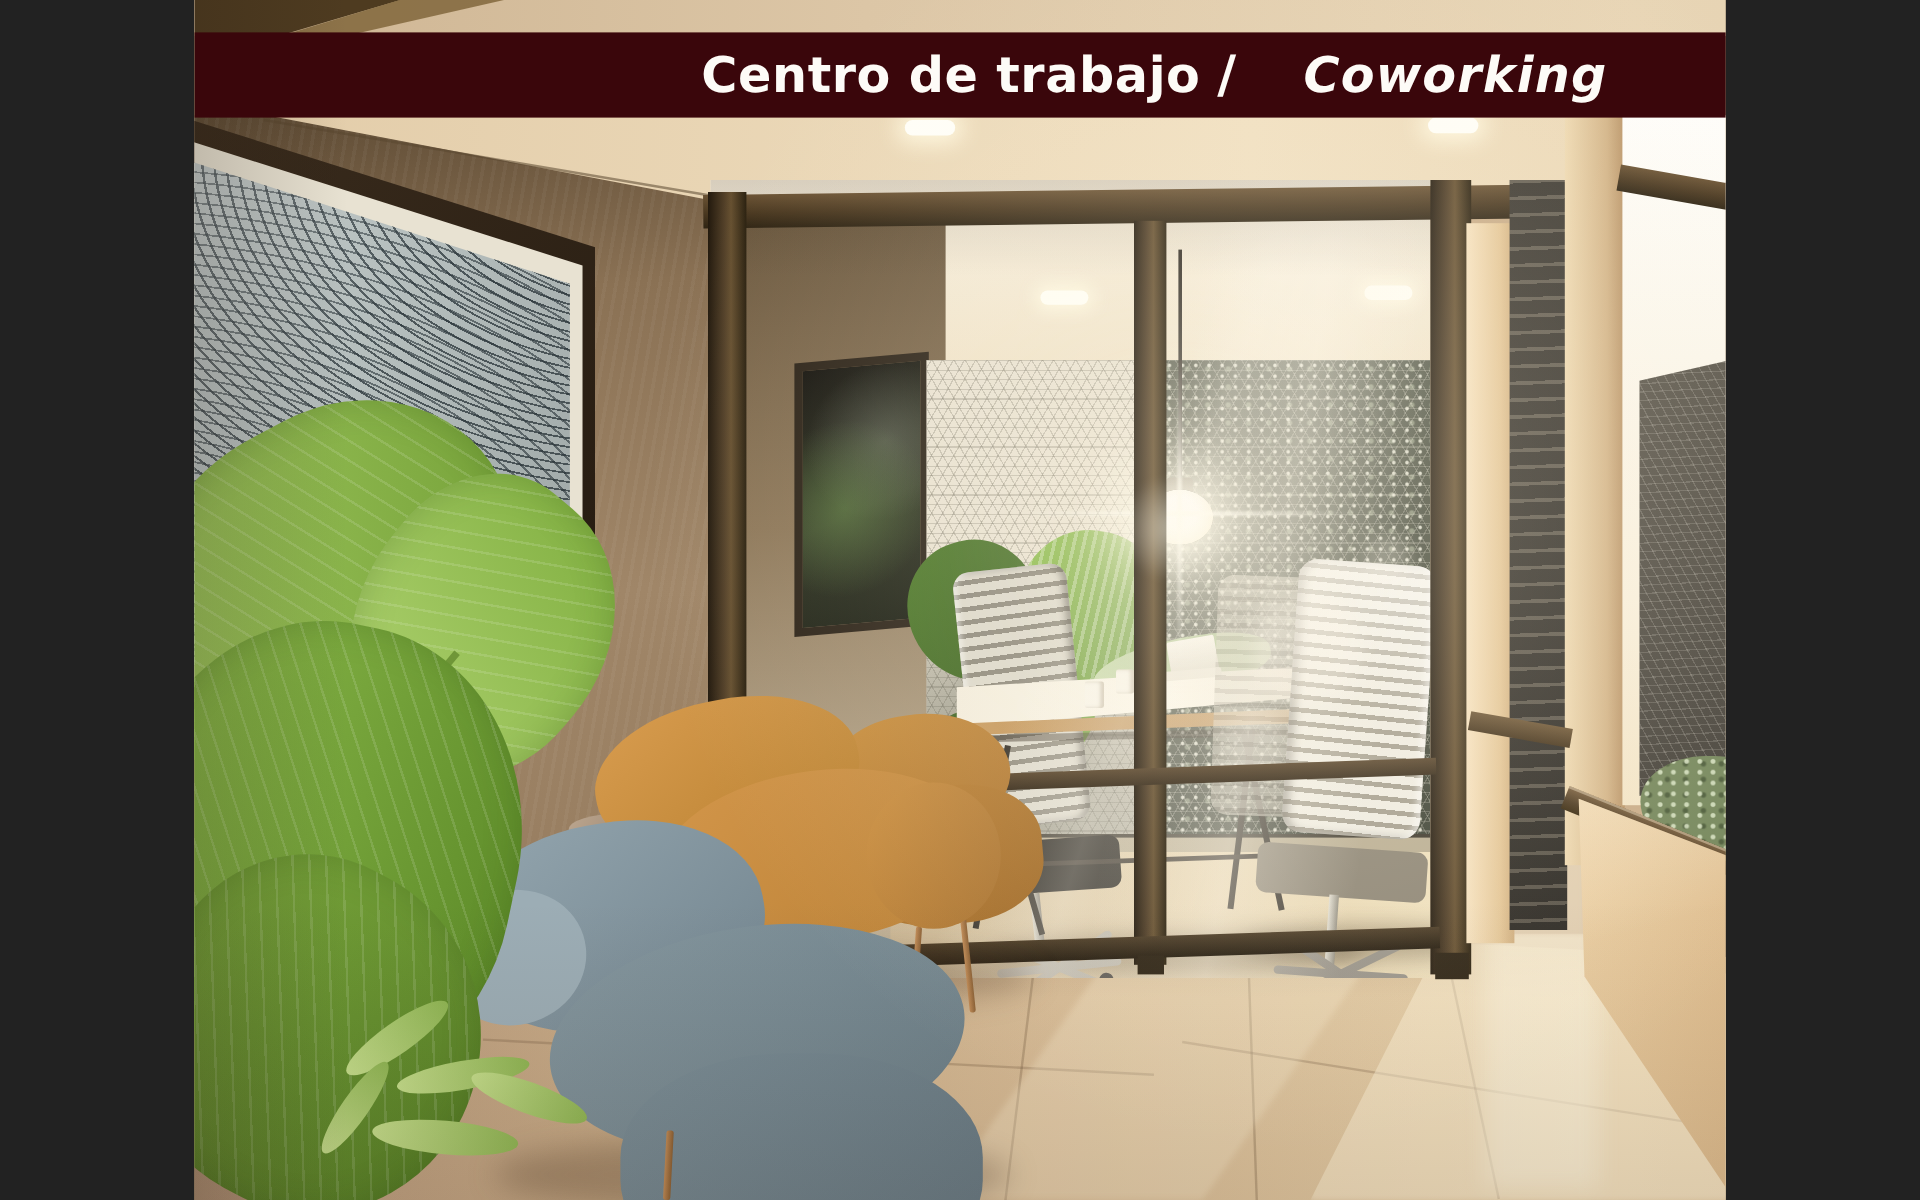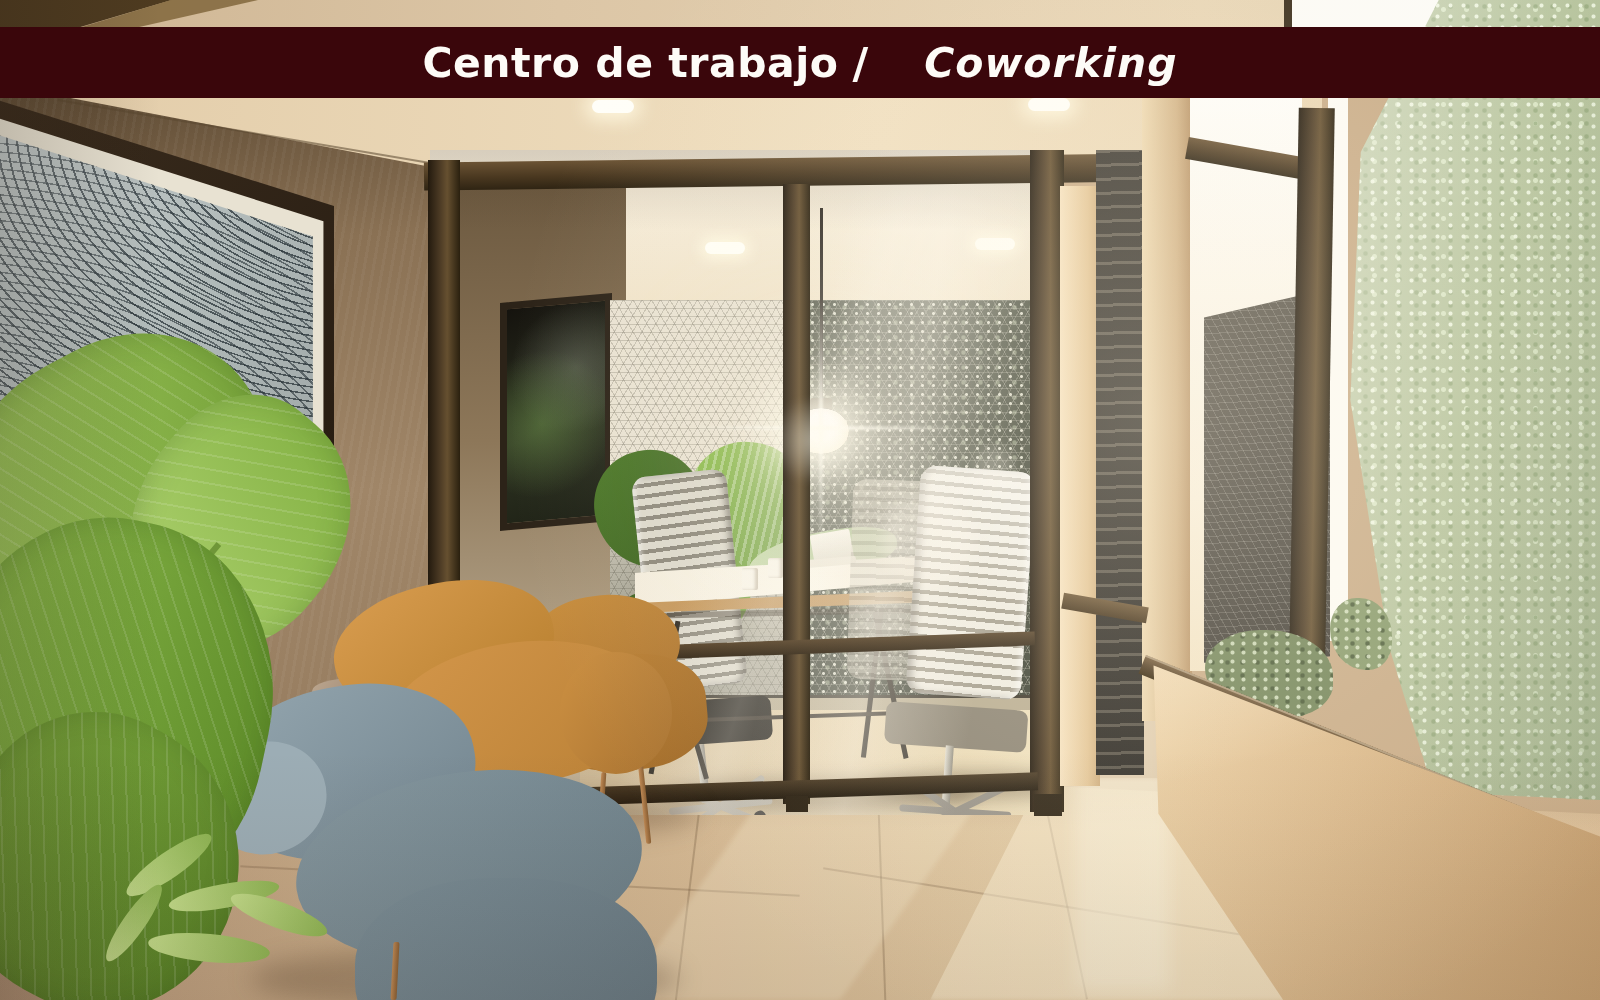--- a/index.html
+++ b/index.html
@@ -1,16 +1,16 @@
 <!DOCTYPE html>
 <html style="--banner-bg: #3a060b; --banner-text: #fdfbf7; --frame-bronze: #5a452c; --wall-brown: #93785c; --ceiling-cream: #ead7b8; --floor-beige: #d6ba94; --chair-mustard: #cd9247; --chair-blue: #7e919c; --marble-taupe: #9b8471; --plant-green: #7cab40; --green-wall-sage: #becaa6; --lattice-white: #ece7d9;"><head>
 <meta charset="utf-8">
 <style>
   html,body{margin:0;padding:0;background:#222;}
-  .stage{position:relative;width:1600px;height:1000px;margin:0 auto;overflow:hidden;
+  .stage{position:relative;width:1276px;height:1000px;margin:0 auto;overflow:hidden;
          background:#c9ac88;font-family:"DejaVu Sans","Liberation Sans",sans-serif;}
   .stage *{position:absolute;box-sizing:border-box;}
 
   
   .top-strip{left:0;top:0;width:1600px;height:30px;
     background:linear-gradient(90deg,#cdb492 0%,#dcc6a6 35%,#e8d5b5 75%,#e2d0b0 100%);}
   .top-wedge-dark{left:0;top:0;width:260px;height:30px;background:#4e3b20;
     clip-path:polygon(0 0,66% 0,27% 100%,0 100%);}
   .top-wedge-mid{left:0;top:0;width:300px;height:30px;background:#7c6136;opacity:.8;
     clip-path:polygon(57% 0,86% 0,42% 100%,24% 100%);}

